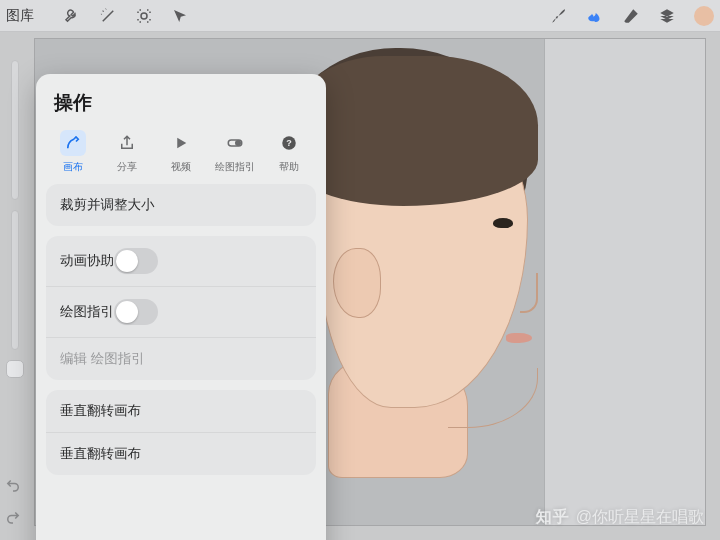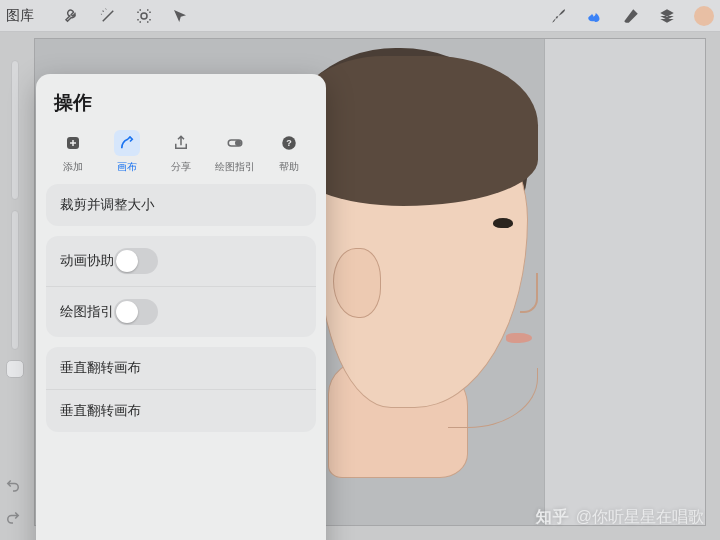--- a/index.html
+++ b/index.html
@@ -164,44 +164,43 @@
   <div class="bangs"></div>
   <div class="eye"></div>
   <div class="nose"></div>
   <div class="lips"></div>
 </div>
 
 <div class="panel">
   <h1>操作</h1>
 
   <div class="tabrow">
-    <div class="tabitem">
-      <span class="tabicon">
-          <svg viewBox="0 0 24 24" fill="currentColor">
-            <rect x="4" y="4" width="16" height="16" rx="4" fill="#555"></rect>
-            <path d="M12 8v8M8 12h8" stroke="#ececec" stroke-width="2"></path>
-          </svg>
-        </span>
-      <span>添加</span>
-    </div>
     <div class="tabitem active">
       <span class="tabicon">
           <svg viewBox="0 0 24 24" fill="none" stroke="#1a73f0" stroke-width="2.2">
             <path d="M5 19c0-6 3-10 8-12M13 7l3-3 3 3-3 3"></path>
           </svg>
         </span>
       <span>画布</span>
     </div>
     <div class="tabitem">
       <span class="tabicon">
           <svg viewBox="0 0 24 24" fill="none" stroke="currentColor" stroke-width="2">
             <path d="M12 3v12M8 7l4-4 4 4M5 13v6h14v-6"></path>
           </svg>
         </span>
       <span>分享</span>
+    </div>
+    <div class="tabitem">
+      <span class="tabicon">
+          <svg viewBox="0 0 24 24" fill="currentColor">
+            <path d="M7 5v14l12-7z"></path>
+          </svg>
+        </span>
+      <span>视频</span>
     </div>
     <div class="tabitem">
       <span class="tabicon">
           <svg viewBox="0 0 24 24" fill="none" stroke="currentColor" stroke-width="2">
             <rect x="3" y="8" width="18" height="8" rx="4"></rect>
             <circle cx="16" cy="12" r="3" fill="currentColor"></circle>
           </svg>
         </span>
       <span>绘图指引</span>
     </div>
@@ -225,20 +224,23 @@
 
     <div class="group">
       <div class="row">
         <span>动画协助</span>
         <span class="toggle"></span>
       </div>
       <div class="row">
         <span>绘图指引</span>
         <span class="toggle"></span>
       </div>
+      <div class="row dim">
+        <span>编辑 绘图指引</span>
+      </div>
     </div>
 
     <div class="group">
       <div class="row">
         <span>垂直翻转画布</span>
       </div>
       <div class="row">
         <span>垂直翻转画布</span>
       </div>
     </div>

